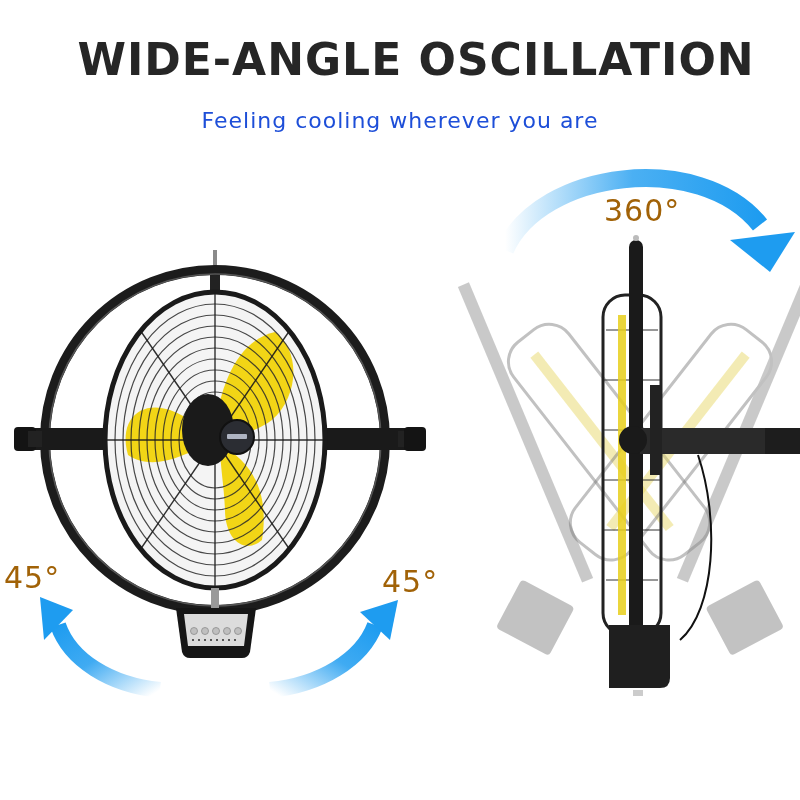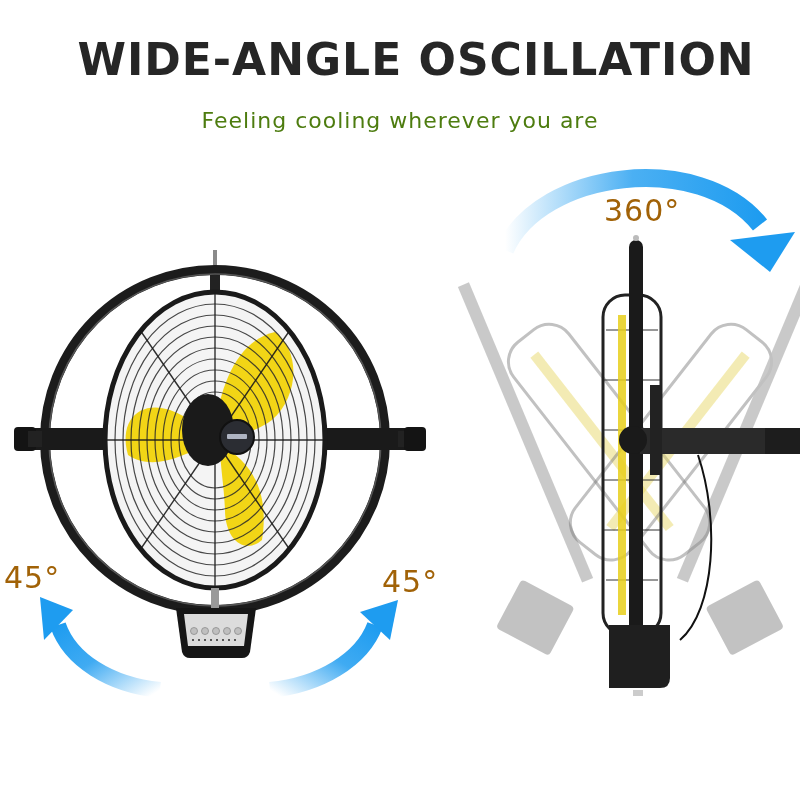--- a/index.html
+++ b/index.html
@@ -8,21 +8,21 @@
       position: relative; font-family: "Liberation Sans", sans-serif;
     }
     .title {
       position: absolute; left: 12px; top: 30px; width: 800px; text-align: center;
       font-family: "DejaVu Sans", sans-serif; font-weight: bold; font-size: 44px;
       letter-spacing: 1px; color: #262626; margin: 4px;
     }
     .subtitle {
       position: absolute; left: 0; top: 108px; width: 800px; text-align: center;
       font-family: "DejaVu Sans", sans-serif; font-size: 22px; letter-spacing: 1px;
-      color: #4d7c0f; margin: 0;
+      color: #1d4ed8; margin: 0;
     }
     .angle {
       position: absolute; font-family: "DejaVu Sans", sans-serif; font-size: 30px;
       color: #a16207; letter-spacing: 1px;
     }
     svg { position: absolute; left: 0; top: 0; }
   </style>
 </head>
 <body>
 

